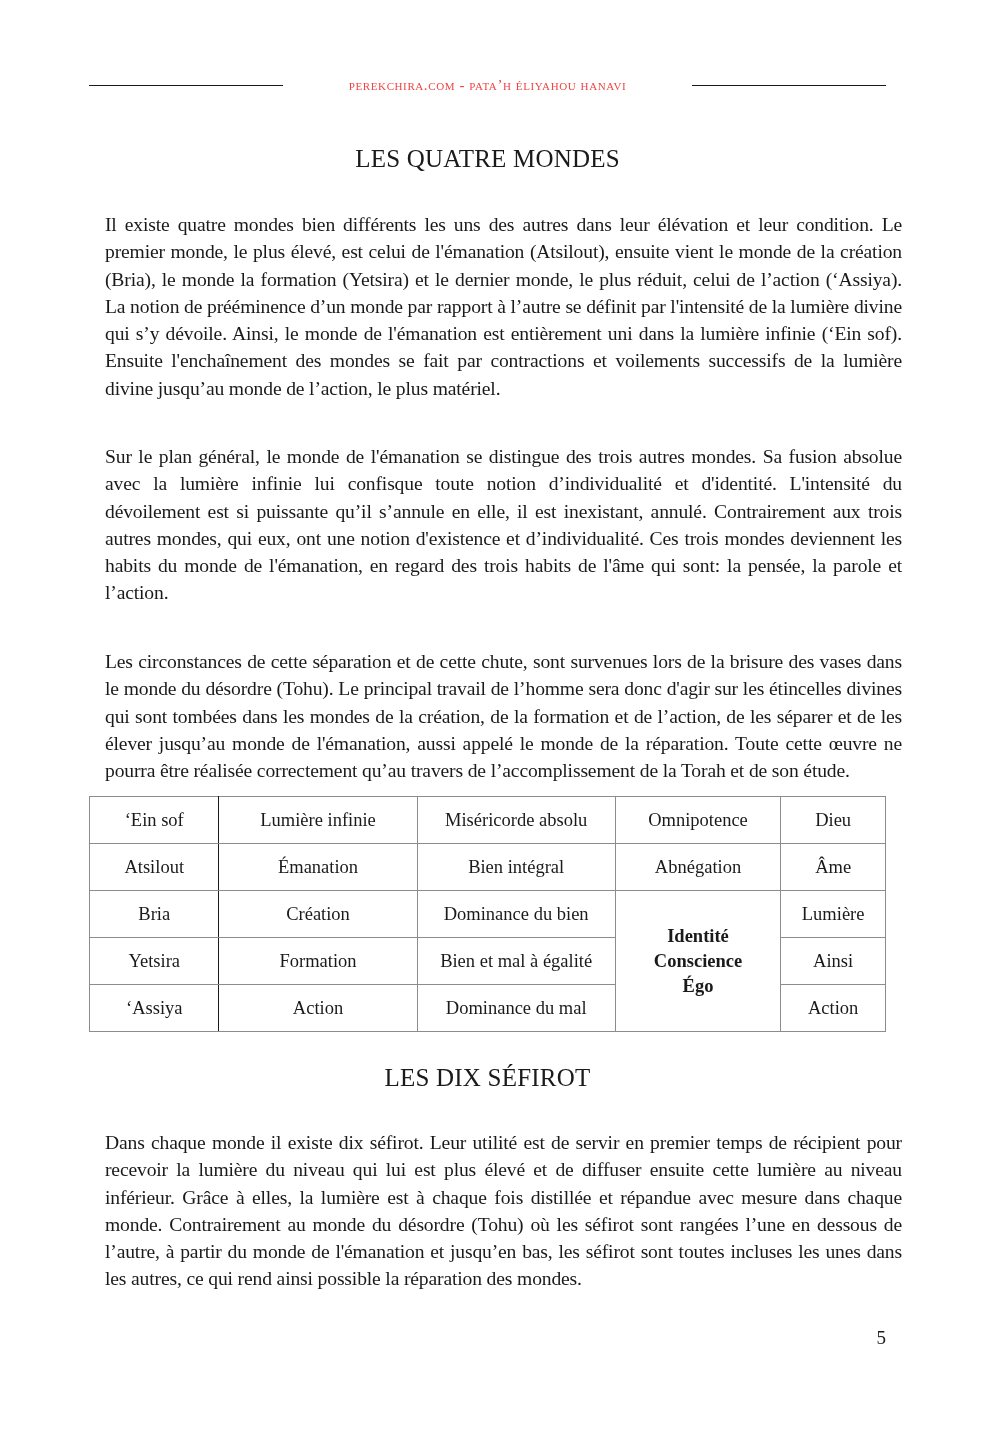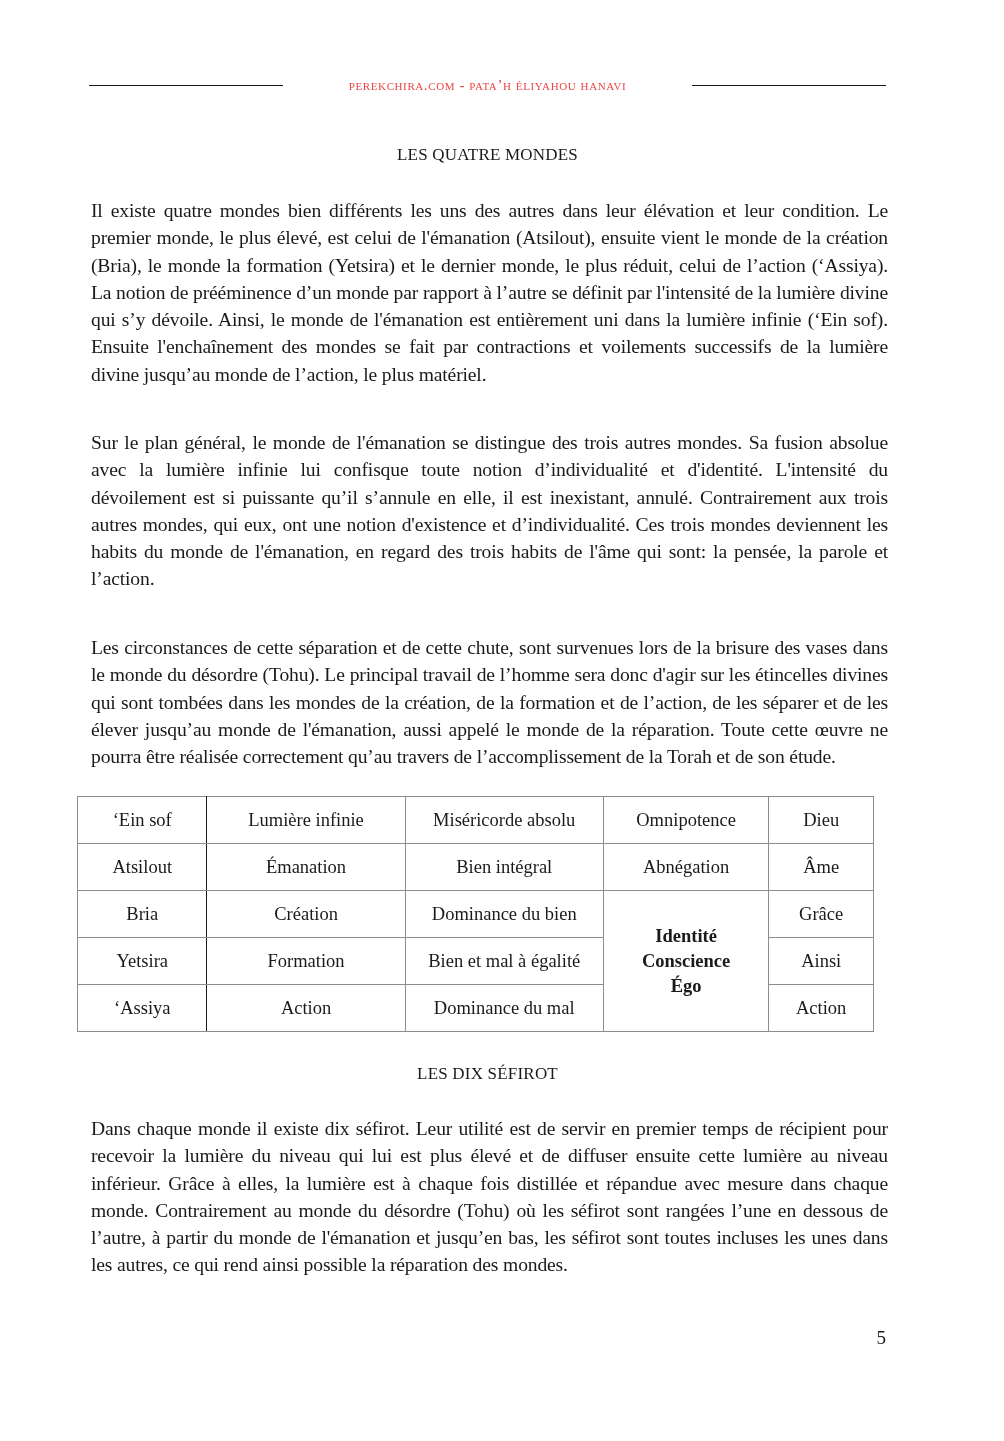--- a/index.html
+++ b/index.html
@@ -13,35 +13,35 @@
     display: flex; align-items: center; justify-content: space-between;
   }
   .header .rule { flex: 0 0 194px; height: 0; border-top: 1.5px solid #1a1a1a; }
   .header .title {
     font-size: 13px; letter-spacing: 0.6px; font-variant: small-caps;
     text-transform: lowercase; white-space: nowrap; color: #ef4444;
     font-size: 15px;
   }
   h2 {
     position: absolute; left: 89px; width: 797px; margin: 0;
-    text-align: center; font-weight: normal; font-size: 17px; letter-spacing: 0.2px;
+    text-align: center; font-weight: normal; font-size: 25px; letter-spacing: 0.2px;
   }
   #h-quatre { top: 145px; }
   #h-dix { top: 1064px; }
   .para {
-    position: absolute; left: 89px; width: 797px; margin: 2px;
+    position: absolute; left: 89px; width: 797px; margin: 16px;
     font-size: 19.6px; line-height: 27.3px; text-align: justify;
     hyphens: manual; letter-spacing: -0.15px;
   }
   #p1 { top: 195px; }
   #p2 { top: 427px; }
   #p3 { top: 632px; }
   #p4 { top: 1113px; }
   table.worlds {
-    position: absolute; top: 796px; left: 77px; width: 797px; height: 233px;
+    position: absolute; top: 796px; left: 89px; width: 797px; height: 233px;
     border-collapse: collapse; font-size: 18.5px; text-align: center;
   }
   table.worlds td {
     border: 1px solid #8c8c8c; padding: 0; height: 46px; vertical-align: middle;
   }
   table.worlds td.c0 { width: 129px; border-right: 1.5px solid #1a1a1a; }
   table.worlds td.c1 { width: 198px; }
   table.worlds td.c2 { width: 198px; }
   table.worlds td.c3 { width: 165px; }
   table.worlds td.c4 { width: 104px; text-align: center; }
@@ -85,21 +85,21 @@
     </tr>
     <tr>
       <td class="c0">Bria</td>
       <td class="c1">Création</td>
       <td class="c2">Dominance du bien</td>
       <td class="c3 merged" rowspan="3">
         <span>Identité</span>
         <span>Conscience</span>
         <span>Égo</span>
       </td>
-      <td class="c4">Grâce</td>
+      <td class="c4">Lumière</td>
     </tr>
     <tr>
       <td class="c0">Yetsira</td>
       <td class="c1">Formation</td>
       <td class="c2">Bien et mal à égalité</td>
       <td class="c4">Ainsi</td>
     </tr>
     <tr>
       <td class="c0">‘Assiya</td>
       <td class="c1">Action</td>

